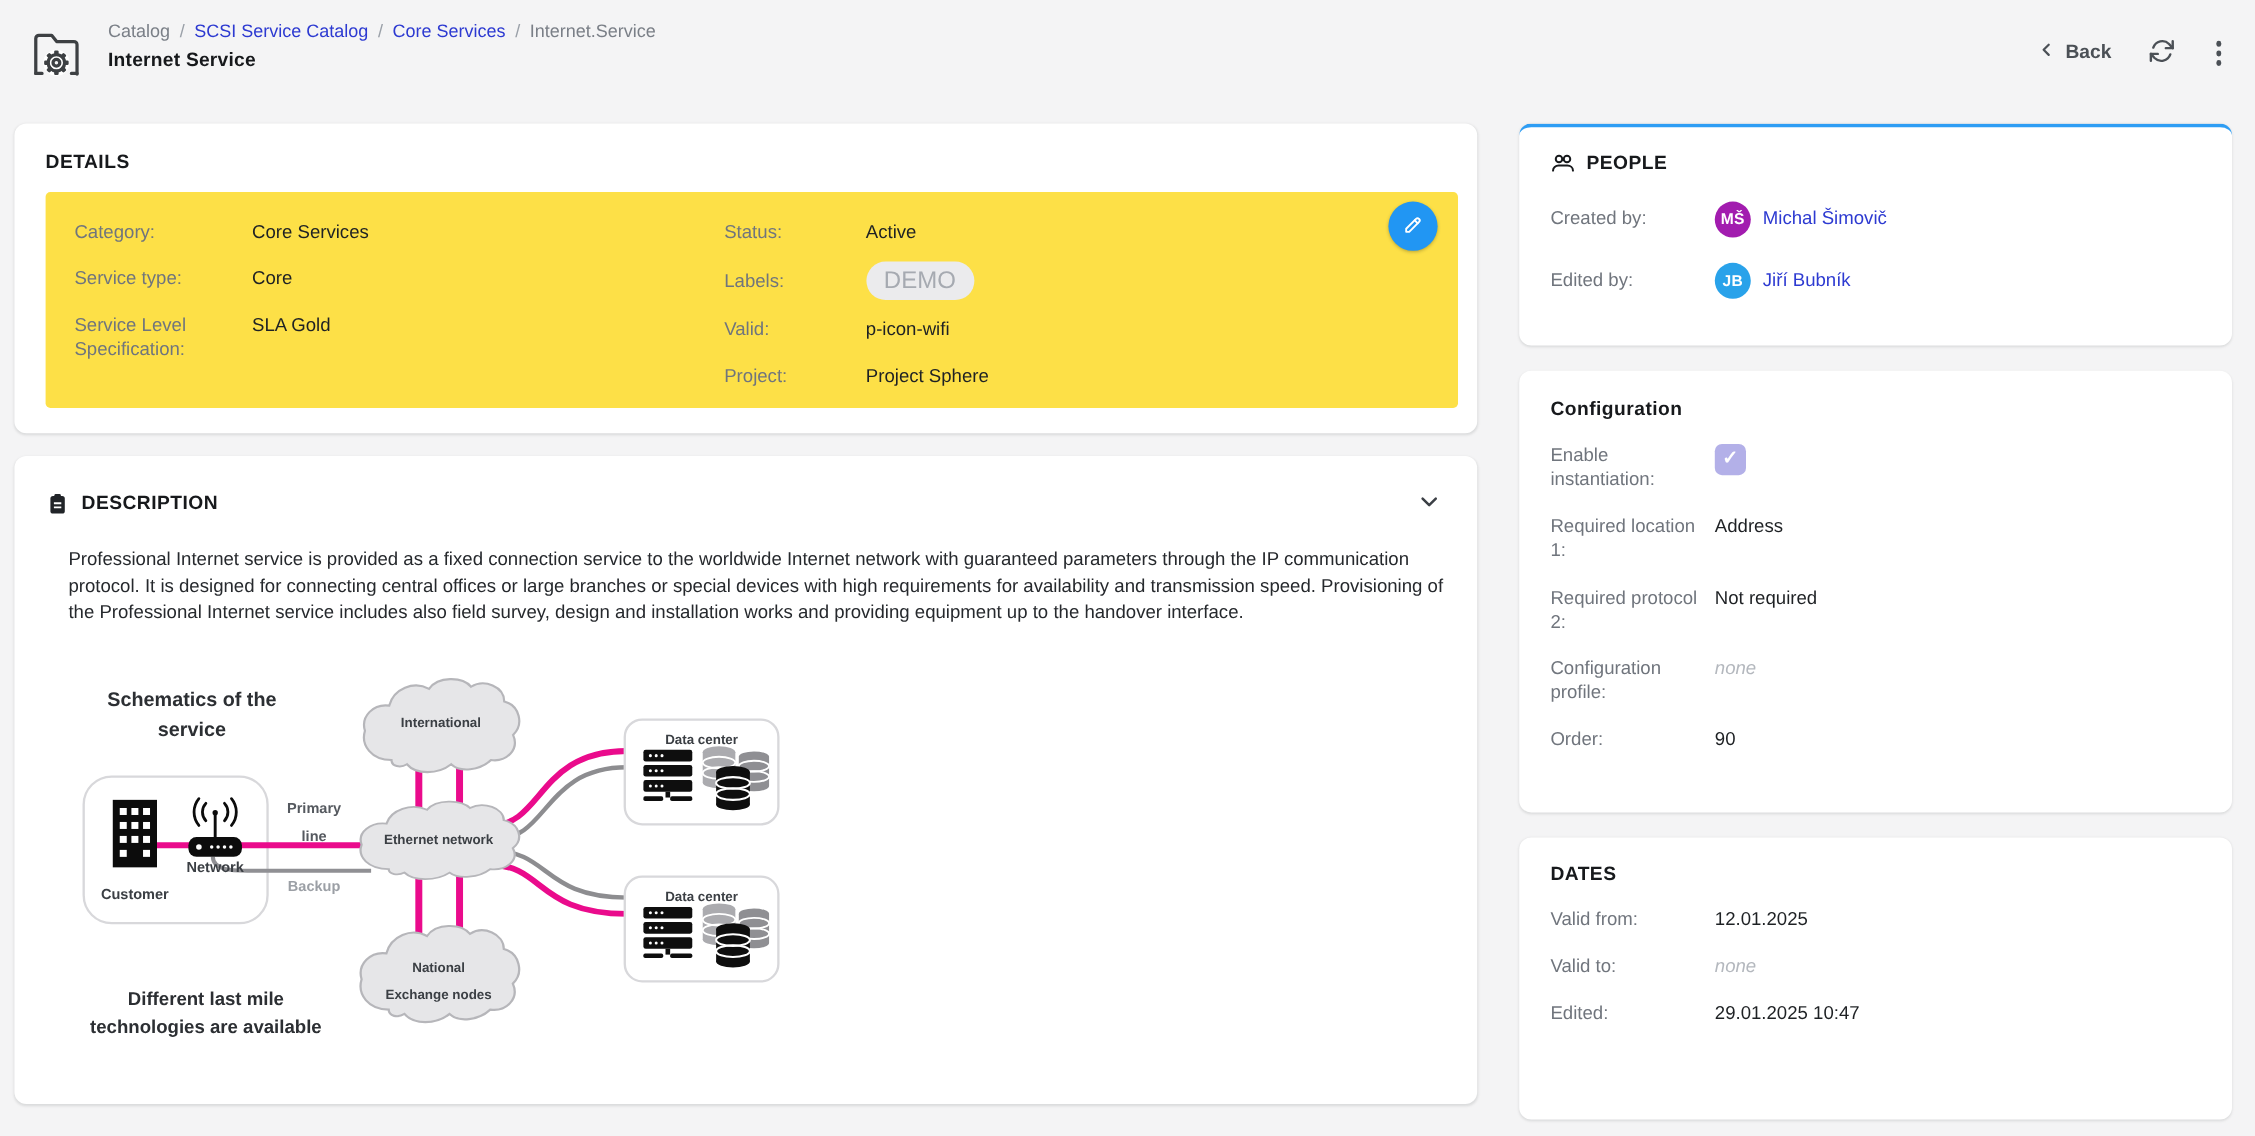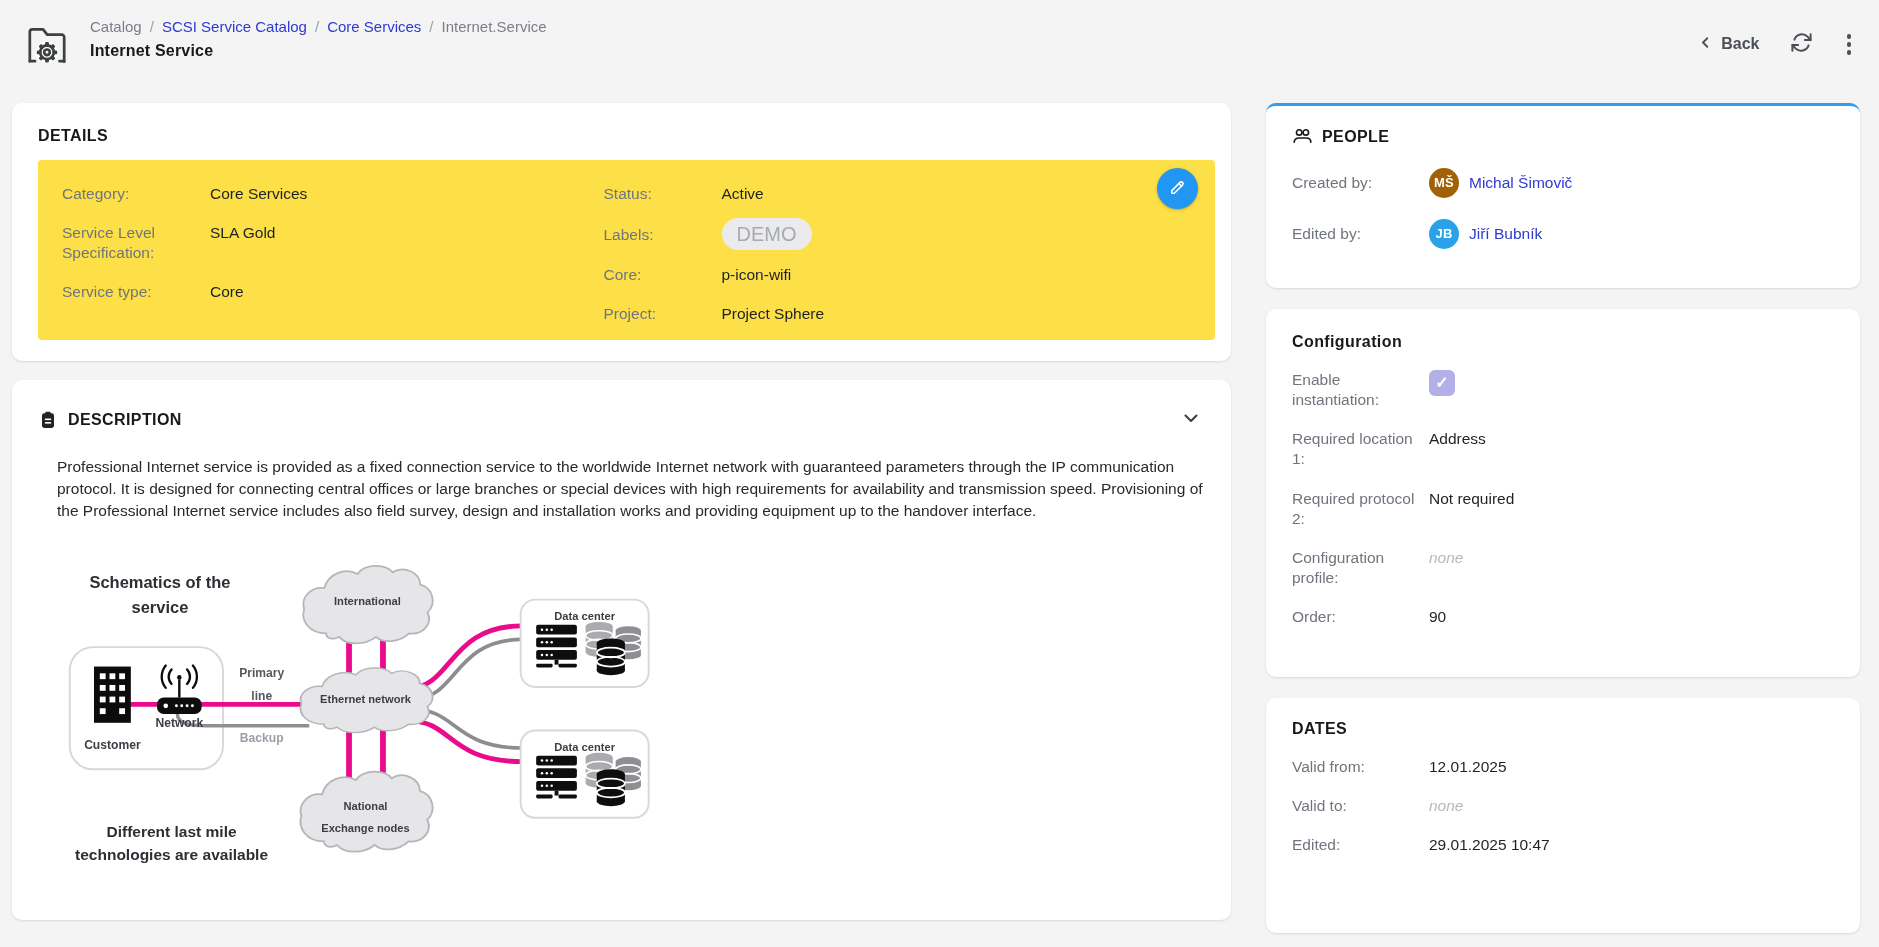--- a/index.html
+++ b/index.html
@@ -49,21 +49,21 @@
   .diagram-wrap { margin:34px 0 0 20px; }
   .diagram-wrap svg text { font-family:"Liberation Sans", sans-serif; }
 
   
   .people-card { height:185px; padding:20px 26px; border-top:3px solid #2e9df4; border-radius:10px; }
   .card-h-row { display:flex; align-items:center; gap:9px; color:#17191c; }
   .rrow { display:flex; align-items:flex-start; font-size:15.5px; line-height:1.3; margin-top:19px; }
   .rrow .lbl { width:137px; flex:none; color:#70757d; }
   .people-card .rrow { align-items:center; margin-top:21px; }
   .avatar { width:30px; height:30px; border-radius:50%; color:#fff; font-size:13px; font-weight:700; display:flex; align-items:center; justify-content:center; margin-right:10px; flex:none; letter-spacing:.2px; }
-  .avatar.red { background:#a16207; }
+  .avatar.red { background:#a21caf; }
   .avatar.blue { background:#29a2ea; }
   .cfg-card { height:368px; padding:24px 26px; }
   .dates-card { height:235px; padding:22px 26px; }
   .muted { color:#b4b8be; font-style:italic; }
   .checkbox { width:26px; height:26px; border-radius:6px; background:#b3b0e8; color:#fff; font-size:16px; font-weight:700;
               display:flex; align-items:center; justify-content:center; cursor:pointer; }
   .val-num, .rrow .val { color:#1e2124; }
 </style>
 </head>
 <body>
@@ -144,39 +144,39 @@
               <path d="M13.6 7.5l2.9 2.9"></path>
             </svg>
           </span>
         </button>
         <div class="d-col d-col1">
           <div class="drow">
             <span class="lbl">Category:</span>
             <a class="val lnk">Core Services</a>
           </div>
           <div class="drow">
+            <span class="lbl">Service type:</span>
+            <span class="val">Core</span>
+          </div>
+          <div class="drow">
             <span class="lbl">Service Level Specification:</span>
             <a class="val lnk">SLA Gold</a>
-          </div>
-          <div class="drow">
-            <span class="lbl">Service type:</span>
-            <span class="val">Core</span>
           </div>
         </div>
         <div class="d-col d-col2">
           <div class="drow">
             <span class="lbl">Status:</span>
             <span class="val">Active</span>
           </div>
           <div class="drow" style="margin-top:-5px">
             <span class="lbl" style="padding-top:7px">Labels:</span>
             <span class="chip">DEMO</span>
           </div>
           <div class="drow" style="margin-top:-4px">
-            <span class="lbl">Core:</span>
+            <span class="lbl">Valid:</span>
             <span class="val">p-icon-wifi</span>
           </div>
           <div class="drow">
             <span class="lbl">Project:</span>
             <a class="val lnk">Project Sphere</a>
           </div>
         </div>
       </div>
     </div>
 

